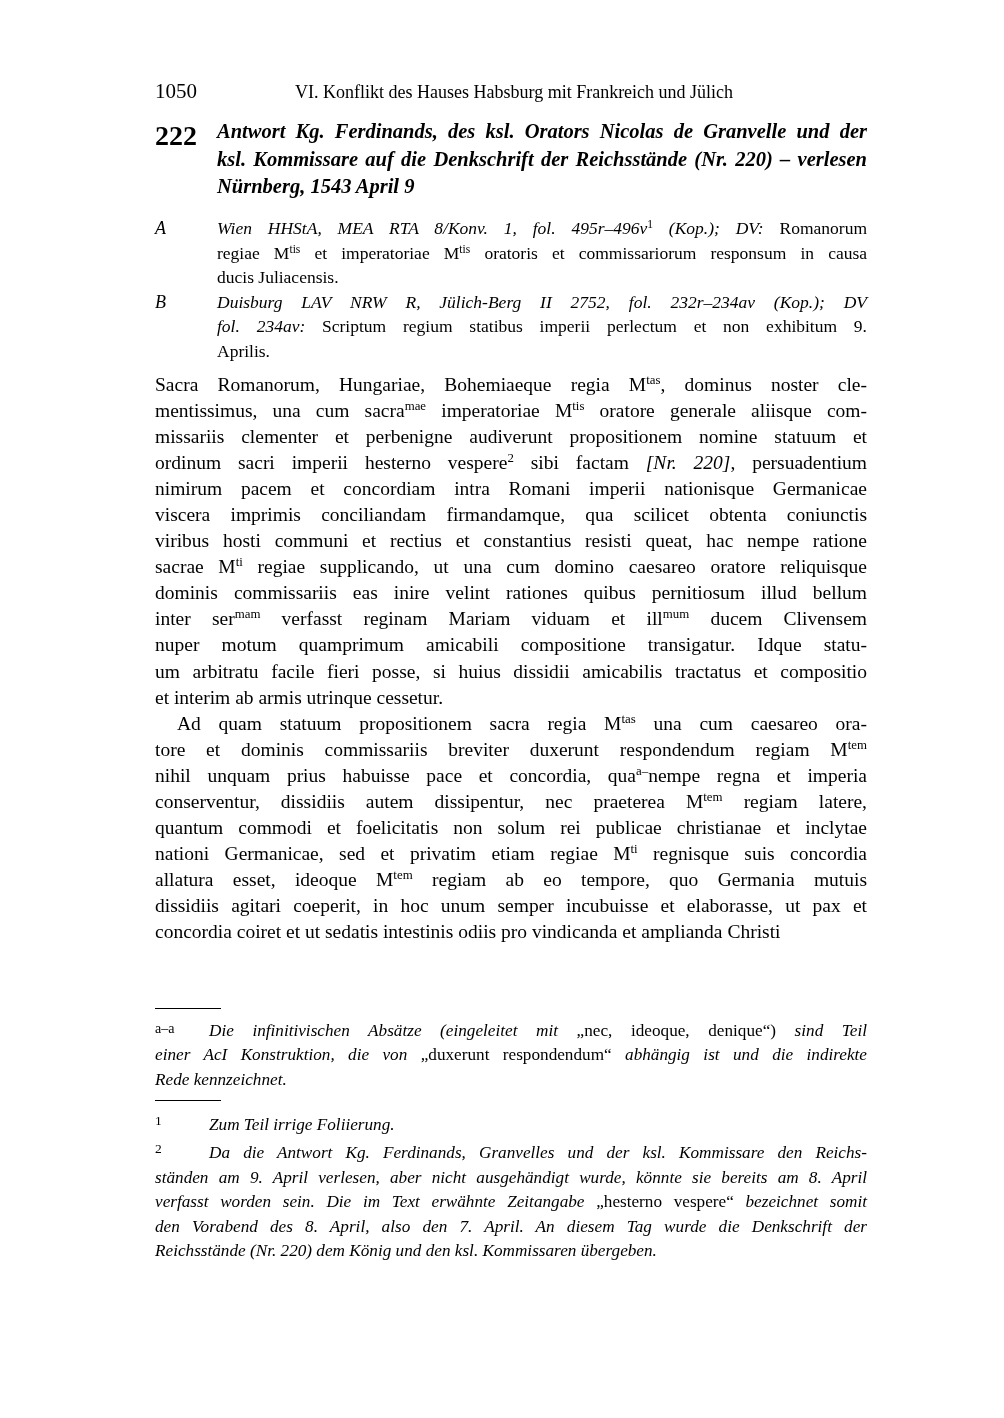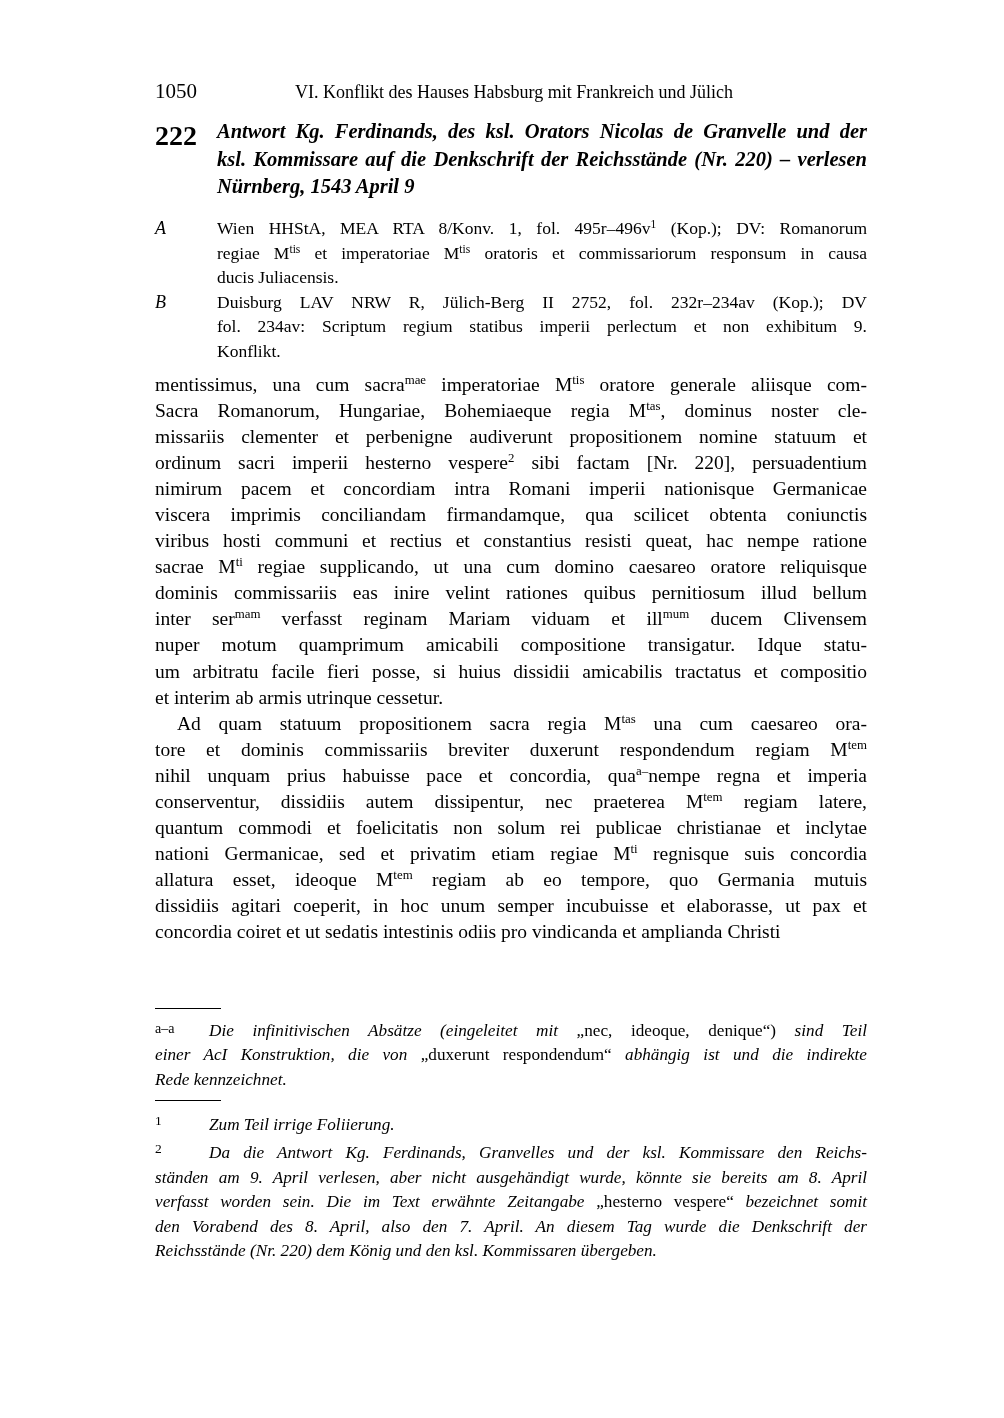--- a/index.html
+++ b/index.html
@@ -160,21 +160,21 @@
     display: block;
     text-align: justify;
     text-align-last: justify;
     white-space: normal;
   }
   .fn-entry .ln.last {
     text-align: left;
     text-align-last: left;
   }
   sup { font-size: 0.66em; line-height: 0; vertical-align: 0.52em; }
-  .it { }
+  .it { font-style: italic; }
   .nit { font-style: normal; }
 </style>
 </head>
 <body>
 
 <div class="page">
 
   <div class="running-head">
     <span class="folio">1050</span>
     <span class="rh-title">VI. Konflikt des Hauses Habsburg mit Frankreich und Jülich</span>
@@ -197,29 +197,29 @@
         <span class="jline"><span>regiae M</span><sup>tis</sup><span> et imperatoriae M</span><sup>tis</sup><span> oratoris et commissariorum responsum in causa</span></span>
         <span class="lastline">ducis Juliacensis.</span>
       </div>
     </div>
 
     <div class="src-row">
       <span class="src-sig">B</span>
       <div class="src-body">
         <span class="jline"><span class="it">Duisburg LAV NRW R, Jülich-Berg II 2752, fol. 232r–234av (Kop.); DV</span></span>
         <span class="jline"><span class="it">fol. 234av:</span><span class="nit"> Scriptum regium statibus imperii perlectum et non exhibitum 9.</span></span>
-        <span class="lastline">Konflikt.</span>
+        <span class="lastline">Aprilis.</span>
       </div>
     </div>
   </div>
 
   <div class="body-text">
     <div class="para" id="para-1">
+        <span class="ln"><span>Sacra Romanorum, Hungariae, Bohemiaeque regia M</span><sup>tas</sup><span>, dominus noster cle-</span></span>
         <span class="ln"><span>mentissimus, una cum sacra</span><sup>mae</sup><span> imperatoriae M</span><sup>tis</sup><span> oratore generale aliisque com-</span></span>
-        <span class="ln"><span>Sacra Romanorum, Hungariae, Bohemiaeque regia M</span><sup>tas</sup><span>, dominus noster cle-</span></span>
         <span class="ln"><span>missariis clementer et perbenigne audiverunt propositionem nomine statuum et</span></span>
         <span class="ln"><span>ordinum sacri imperii hesterno vespere</span><sup>2</sup><span> sibi factam </span><span class="it">[Nr. 220]</span><span>, persuadentium</span></span>
         <span class="ln"><span>nimirum pacem et concordiam intra Romani imperii nationisque Germanicae</span></span>
         <span class="ln"><span>viscera imprimis conciliandam firmandamque, qua scilicet obtenta coniunctis</span></span>
         <span class="ln"><span>viribus hosti communi et rectius et constantius resisti queat, hac nempe ratione</span></span>
         <span class="ln"><span>sacrae M</span><sup>ti</sup><span> regiae supplicando, ut una cum domino caesareo oratore reliquisque</span></span>
         <span class="ln"><span>dominis commissariis eas inire velint rationes quibus pernitiosum illud bellum</span></span>
         <span class="ln"><span>inter ser</span><sup>mam</sup><span> verfasst reginam Mariam viduam et ill</span><sup>mum</sup><span> ducem Clivensem</span></span>
         <span class="ln"><span>nuper motum quamprimum amicabili compositione transigatur. Idque statu-</span></span>
         <span class="ln"><span>um arbitratu facile fieri posse, si huius dissidii amicabilis tractatus et compositio</span></span>

